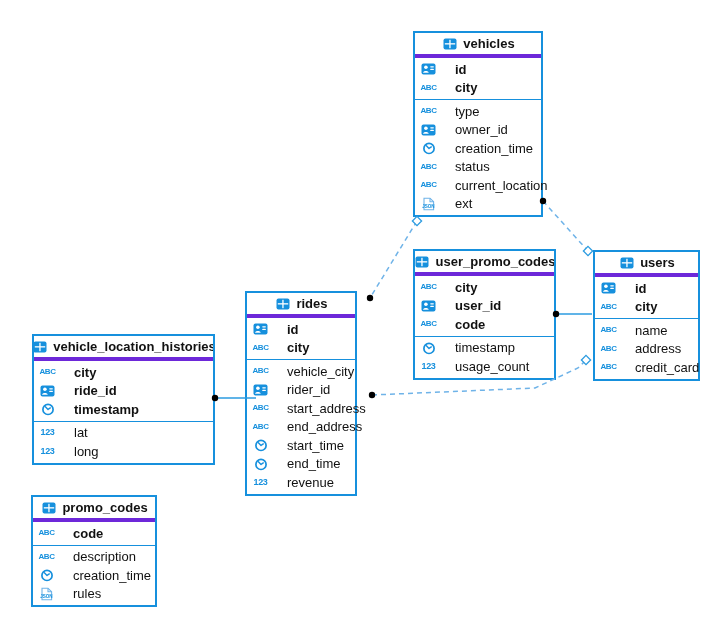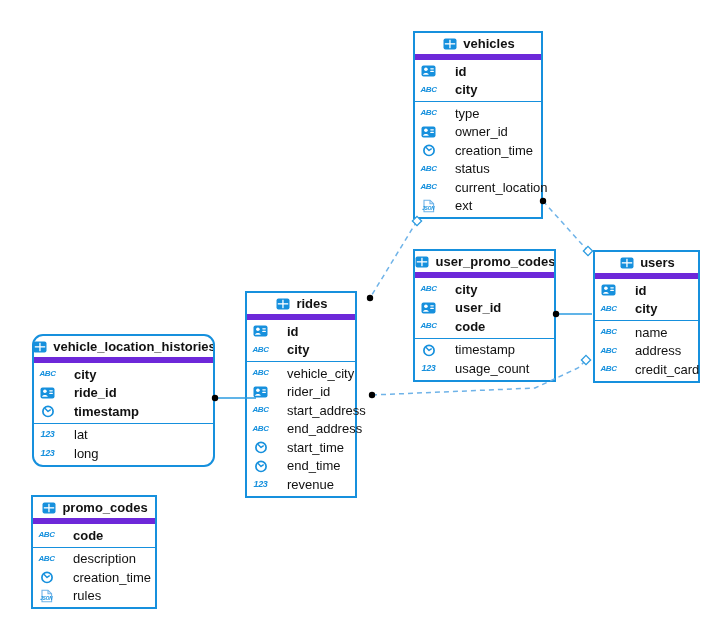--- a/index.html
+++ b/index.html
@@ -1,26 +1,26 @@
 <!DOCTYPE html>
 <html><head>
 <meta charset="utf-8">
 <style>
   html,body{margin:0;padding:0;background:#ffffff;}
   body{font-family:"Liberation Sans",sans-serif;color:#111;}
   #canvas{position:relative;width:705px;height:636px;background:#fff;overflow:hidden;}
   .tbl{position:absolute;background:#fff;border:2px solid #1690dd;box-sizing:border-box;}
   .tbl-header{display:flex;align-items:center;justify-content:center;gap:5px;height:21px;
-    border-bottom:6px solid #6d28d9;font-size:13px;font-weight:600;white-space:nowrap;
+    border-bottom:4px solid #6d28d9;font-size:13px;font-weight:600;white-space:nowrap;
     overflow:hidden;padding:0 3px;}
   .section{padding:2px 0;}
   .section.pk{border-bottom:1.5px solid #1690dd;}
   .row{display:flex;align-items:center;gap:18px;height:18.5px;padding:0 5px;font-size:13px;white-space:nowrap;}
   .row.pk{font-weight:700;}
-  .icon{width:17px;flex:0 0 17px;display:flex;align-items:center;justify-content:center;font-style:italic;}
+  .icon{width:17px;flex:0 0 17px;display:flex;align-items:center;justify-content:center;}
   .icon svg{display:block;}
   .txt-icon{font-weight:700;color:#1690dd;font-size:8px;letter-spacing:-0.4px;line-height:1;}
   .num-icon-txt{font-weight:600;color:#1690dd;font-size:9px;letter-spacing:-0.4px;line-height:1;}
   #wires{position:absolute;left:0;top:0;pointer-events:none;}
 </style>
 </head>
 <body>
 
 <div id="canvas">
     <div class="tbl" style="left: 413px; top: 31px; width: 130px;">
@@ -294,21 +294,21 @@
           <span>end_time</span>
         </div>
         <div class="row">
           <span class="icon">
             <span class="num-icon-txt">123</span>
           </span>
           <span>revenue</span>
         </div>
       </div>
     </div>
-    <div class="tbl" style="left: 32px; top: 334px; width: 183px; border-radius: 11px;">
+    <div class="tbl" style="left: 32px; top: 334px; width: 183px;">
       <div class="tbl-header">
         <span class="icon">
           <svg width="14" height="12" viewBox="0 0 14 12">
             <rect x="0.5" y="0.5" width="13" height="11" rx="2" fill="#1690dd"></rect>
             <rect x="1.8" y="5.2" width="10.4" height="1.3" fill="#fff"></rect>
             <rect x="6.3" y="1.8" width="1.3" height="8.4" fill="#fff"></rect>
           </svg>
         </span>
         <span>vehicle_location_histories</span>
       </div>

